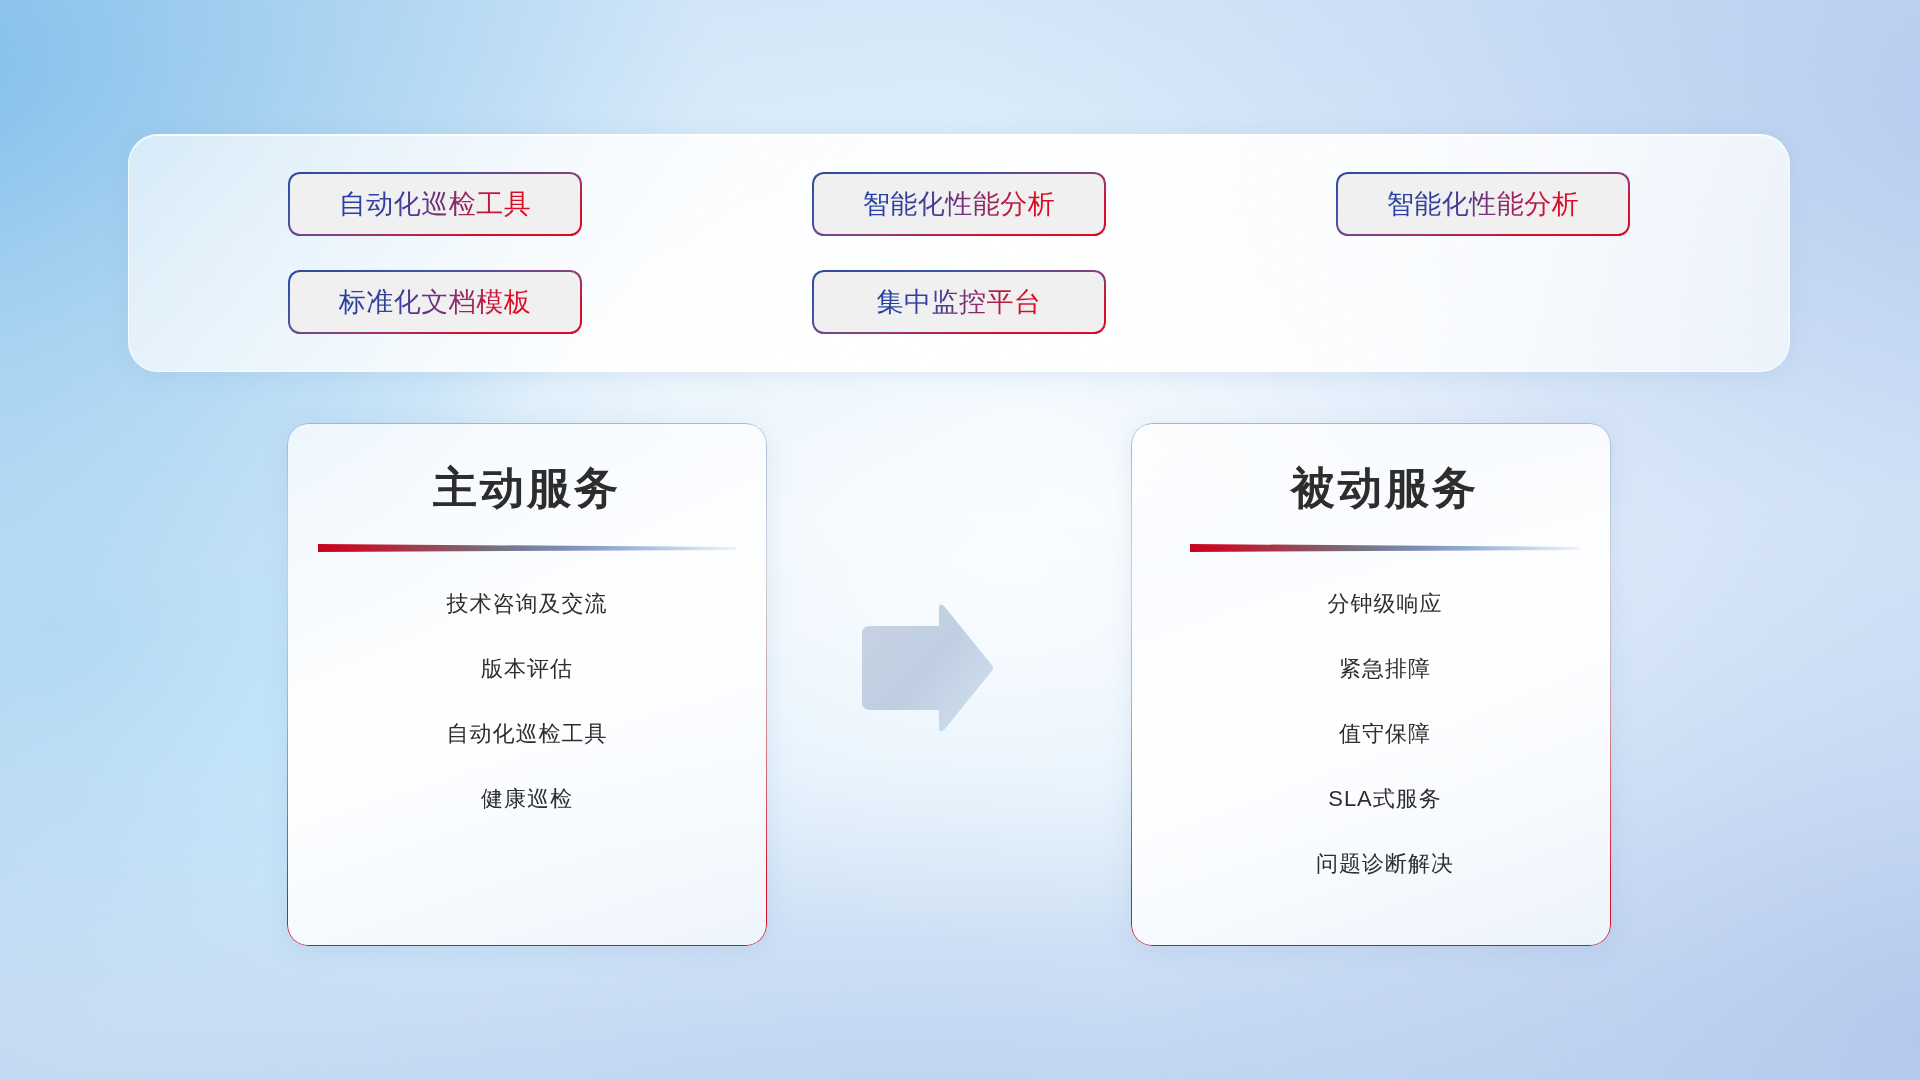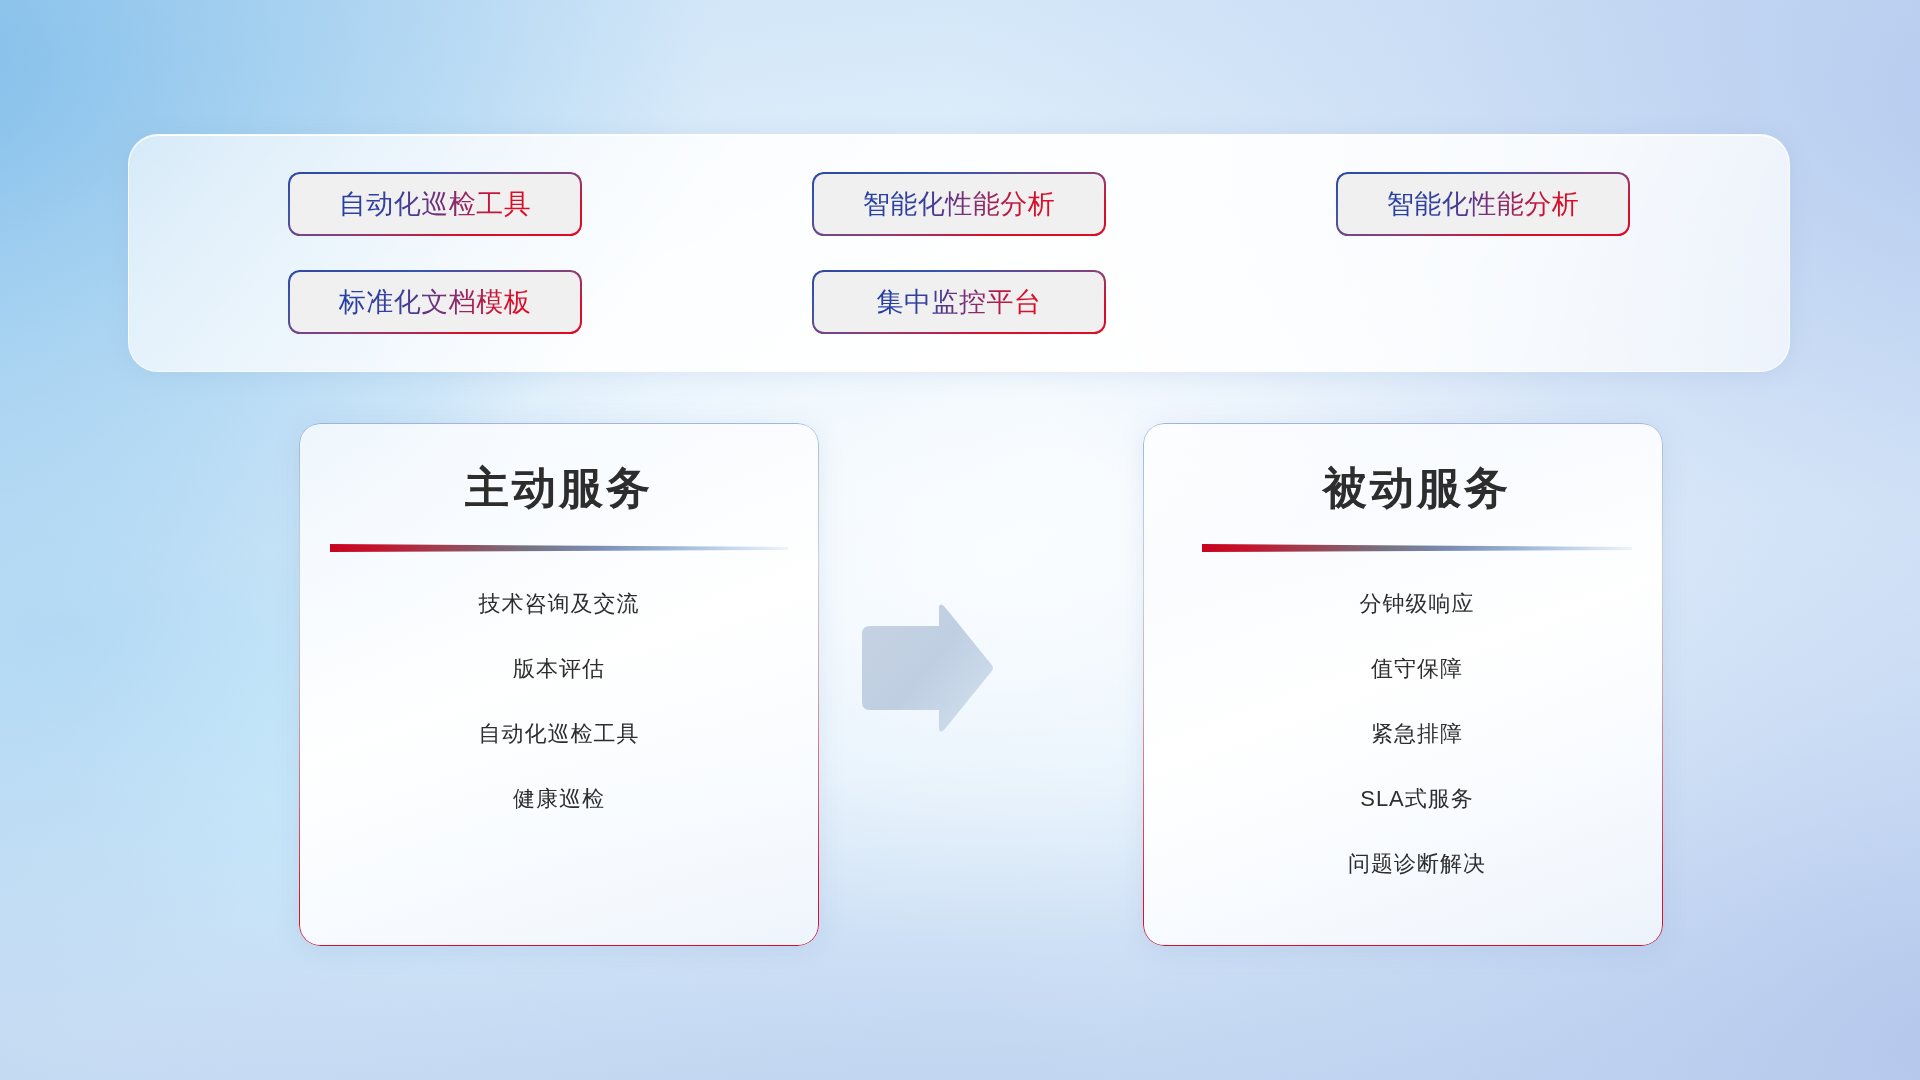--- a/index.html
+++ b/index.html
@@ -71,25 +71,24 @@
   .pill-label{
     position:relative;
     font-size:27px; letter-spacing:.5px; font-weight:400; white-space:nowrap;
     background:linear-gradient(90deg,#2340a2 0%,#38409c 30%,#8d2a69 62%,#d4102c 85%,#e00a24 100%);
     -webkit-background-clip:text; background-clip:text;
     color:transparent; -webkit-text-fill-color:transparent;
   }
 
   
   .card{
-    position:absolute; top:424px; width:518px; height:521px;
+    position:absolute; top:424px; width:478px; height:521px;
     border-radius:20px;
     background:linear-gradient(160deg, rgba(255,255,255,.72) 0%, rgba(250,252,255,.93) 22%, rgba(255,255,255,.99) 48%, rgba(250,252,255,.95) 72%, rgba(244,248,253,.86) 100%);
     box-shadow:0 4px 26px rgba(110,145,190,.17);
-    margin-left:12px;
   }
   .card::before{
     content:""; position:absolute; inset:-1.4px;
     border-radius:21.4px; padding:1.4px;
     background:linear-gradient(178deg,#9fb4d8 0%,#b9c6de 14%,#c9cfdc 30%,#c8a7b0 52%,#d45a68 72%,#d9122f 88%,#d6102b 100%);
     -webkit-mask:linear-gradient(#000 0 0) content-box, linear-gradient(#000 0 0);
     -webkit-mask-composite:xor; mask-composite:exclude;
     pointer-events:none;
   }
   #card-active{ left:288px; }
@@ -208,19 +207,19 @@
             <stop offset="0.88" stop-color="#c7d8ec"></stop>
             <stop offset="1" stop-color="#eef4fb"></stop>
           </linearGradient>
         </defs>
         <path d="M0 3 L433 6 L433 9 L0 11 Z" fill="url(#divGradB)"></path>
       </svg>
     </div>
 
     <div class="card-list">
       <div class="card-list-item">分钟级响应</div>
+      <div class="card-list-item">紧急排障</div>
       <div class="card-list-item">值守保障</div>
-      <div class="card-list-item">紧急排障</div>
       <div class="card-list-item">SLA式服务</div>
       <div class="card-list-item">问题诊断解决</div>
     </div>
   </div>
 </div>
 
 </body></html>

